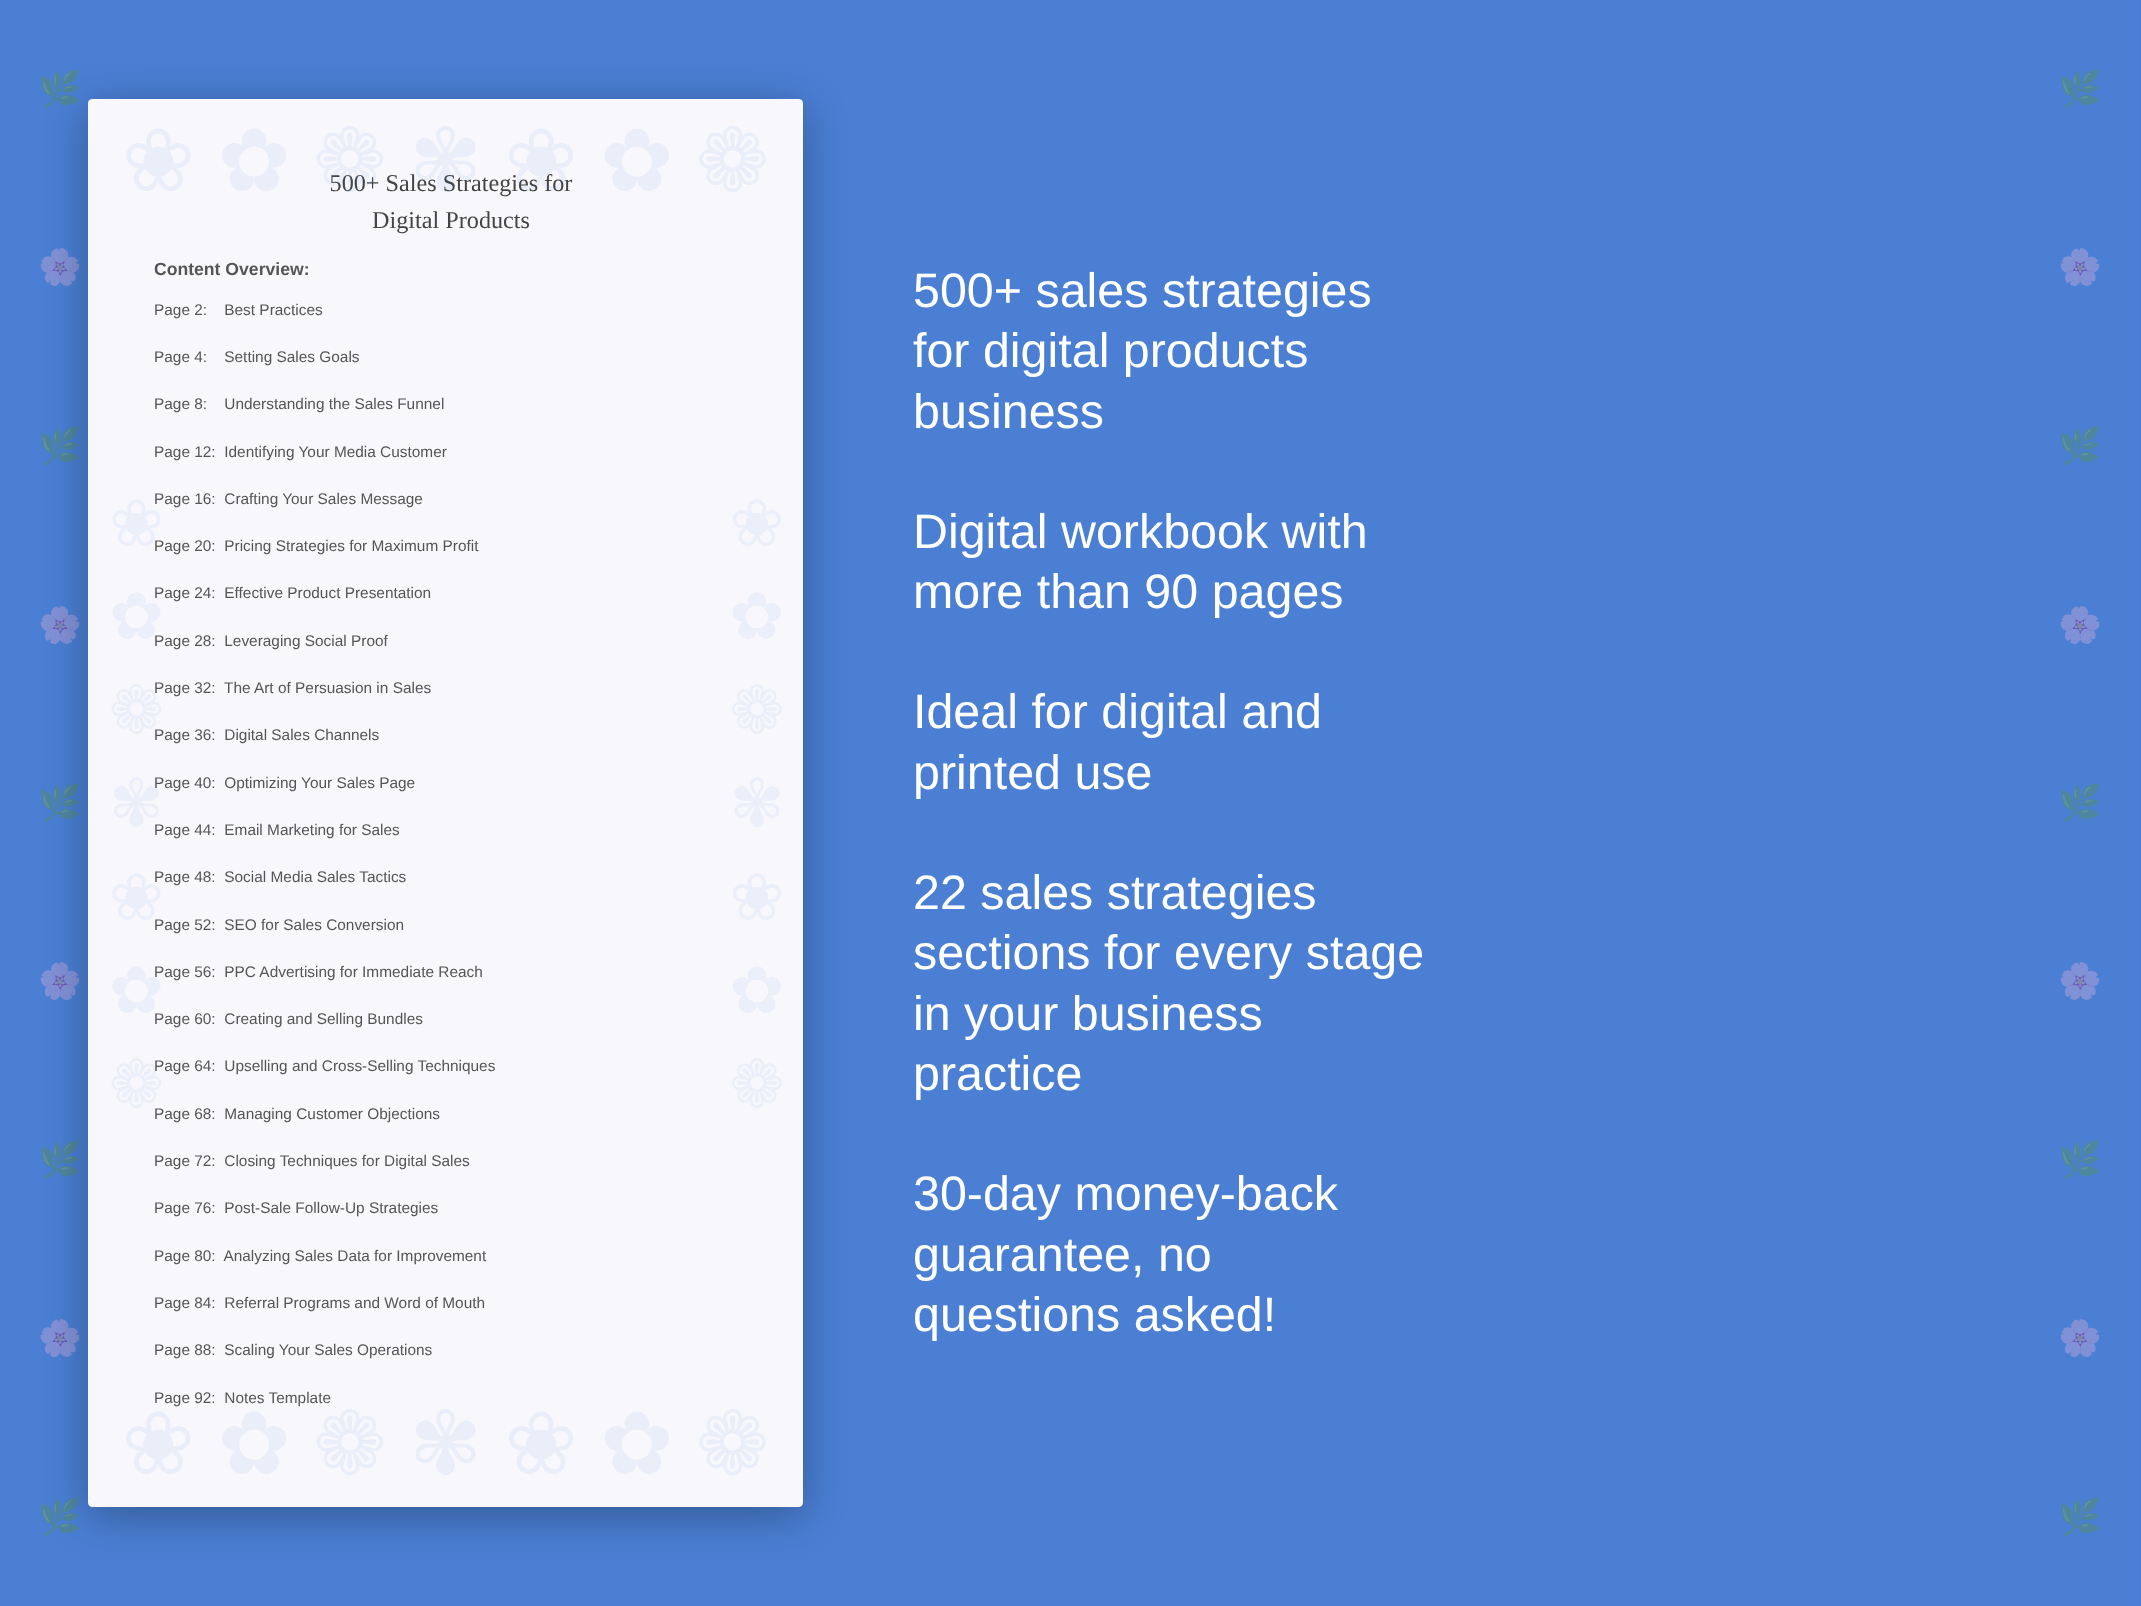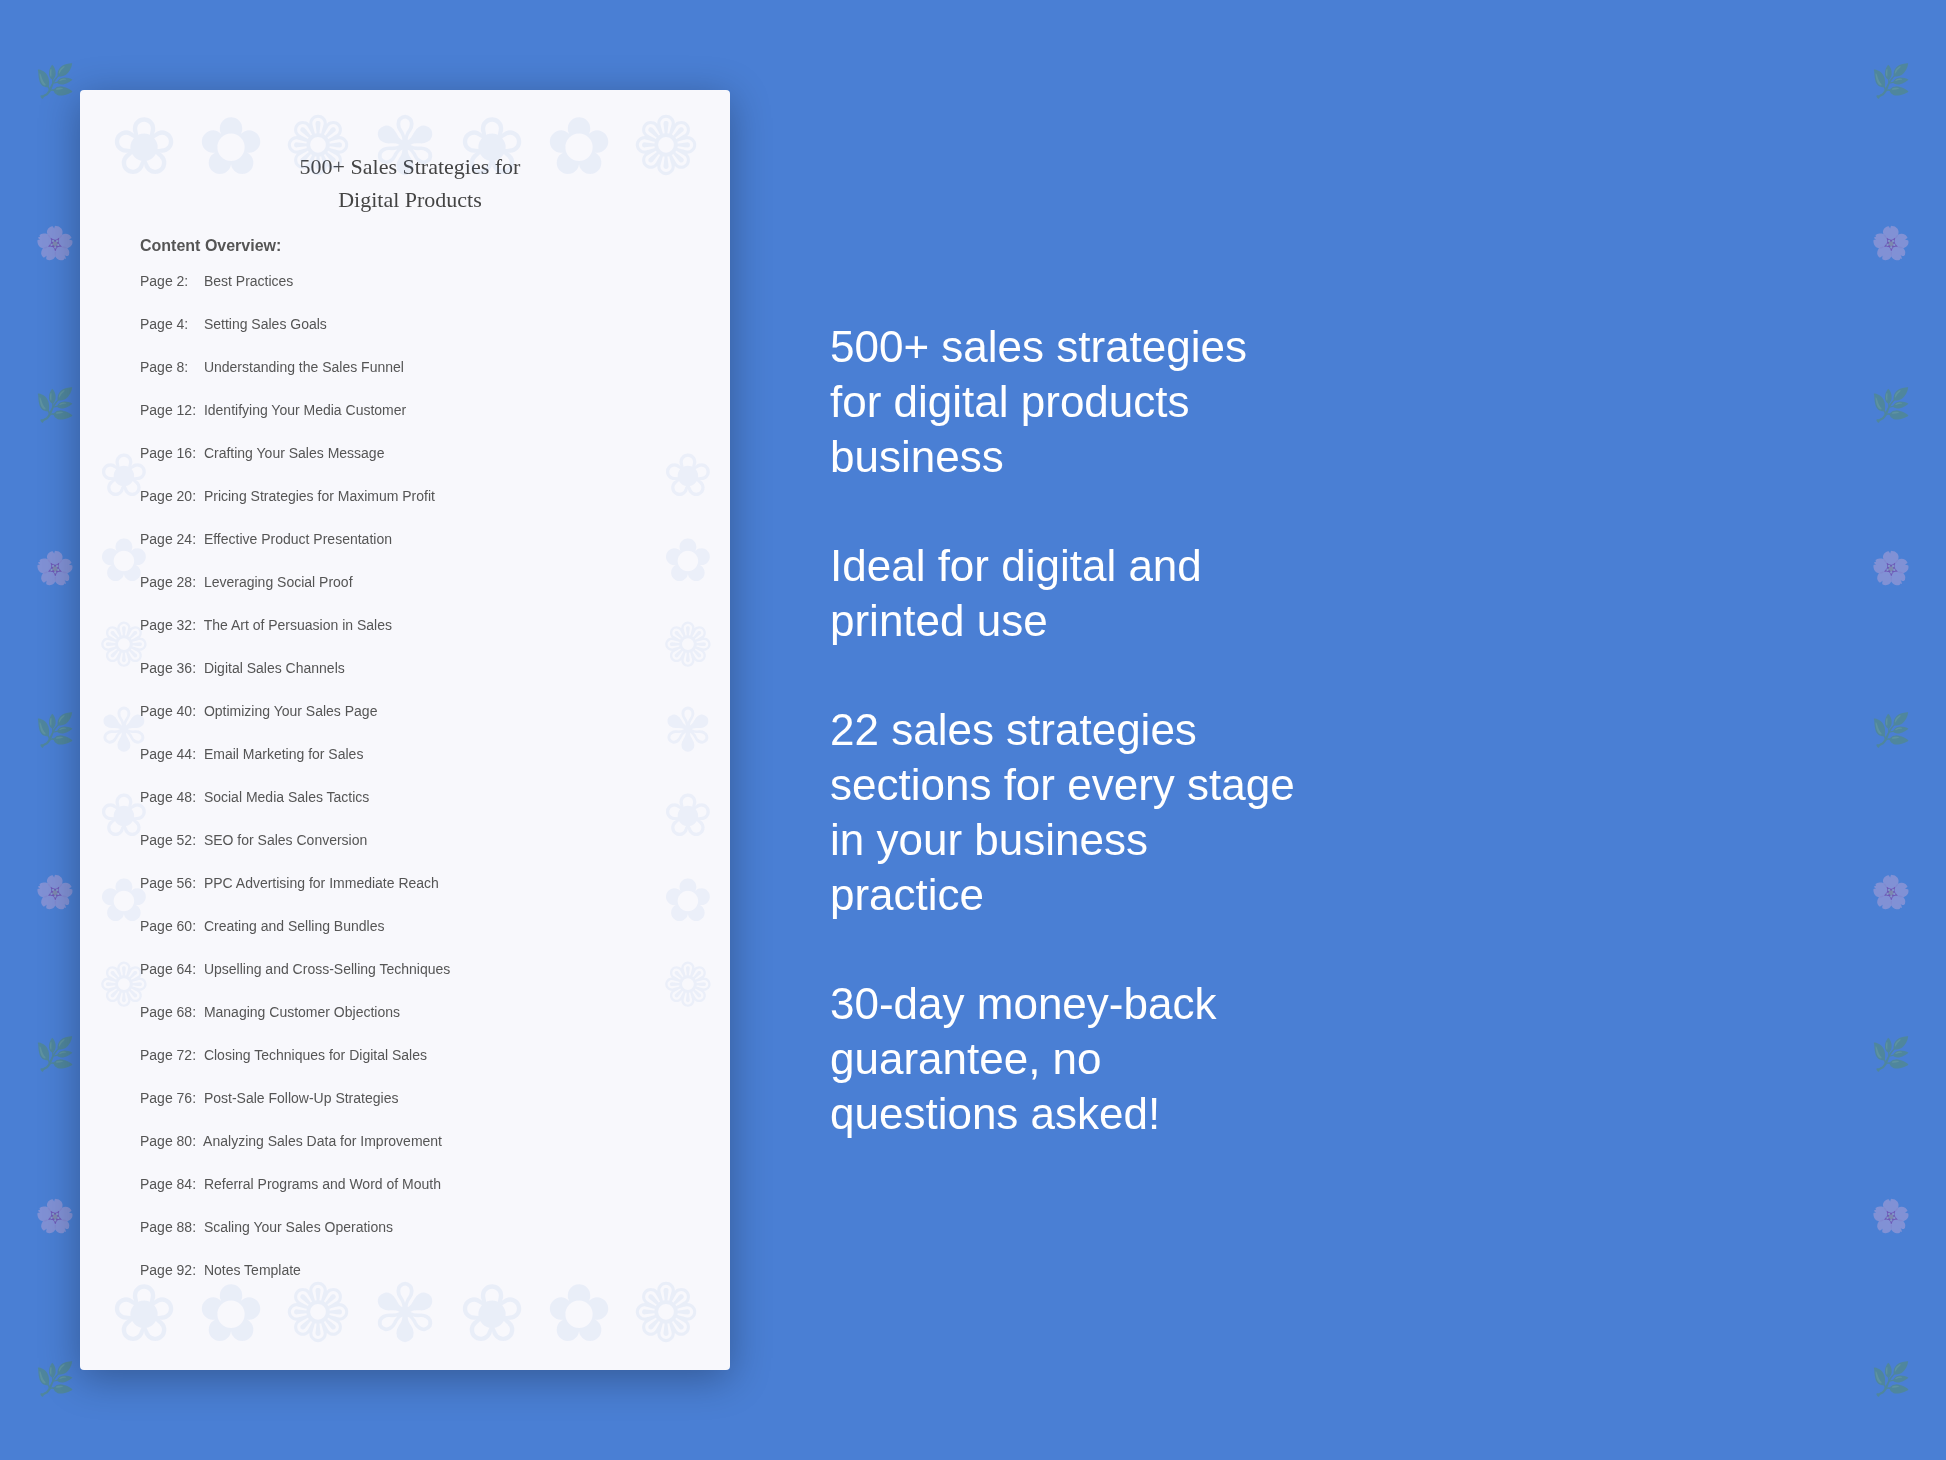--- a/index.html
+++ b/index.html
@@ -248,20 +248,22 @@
         <li class="toc-item"><span class="toc-page-num">Page 84:</span><span> Referral Programs and Word of Mouth</span></li>
         <li class="toc-item"><span class="toc-page-num">Page 88:</span><span> Scaling Your Sales Operations</span></li>
         <li class="toc-item"><span class="toc-page-num">Page 92:</span><span> Notes Template</span></li>
       </ul>
   </div>
 
   <div class="right-content" id="features-panel">
   <div class="feature-text" style="white-space: pre-line;">500+ sales strategies
 for digital products
 business</div>
+      <div class="feature-text" style="white-space: pre-line;">Digital workbook with
+more than 90 pages</div>
       <div class="feature-text" style="white-space: pre-line;">Ideal for digital and
 printed use</div>
       <div class="feature-text" style="white-space: pre-line;">22 sales strategies
 sections for every stage
 in your business
 practice</div>
       <div class="feature-text" style="white-space: pre-line;">30-day money-back
 guarantee, no
 questions asked!</div>
     </div>

